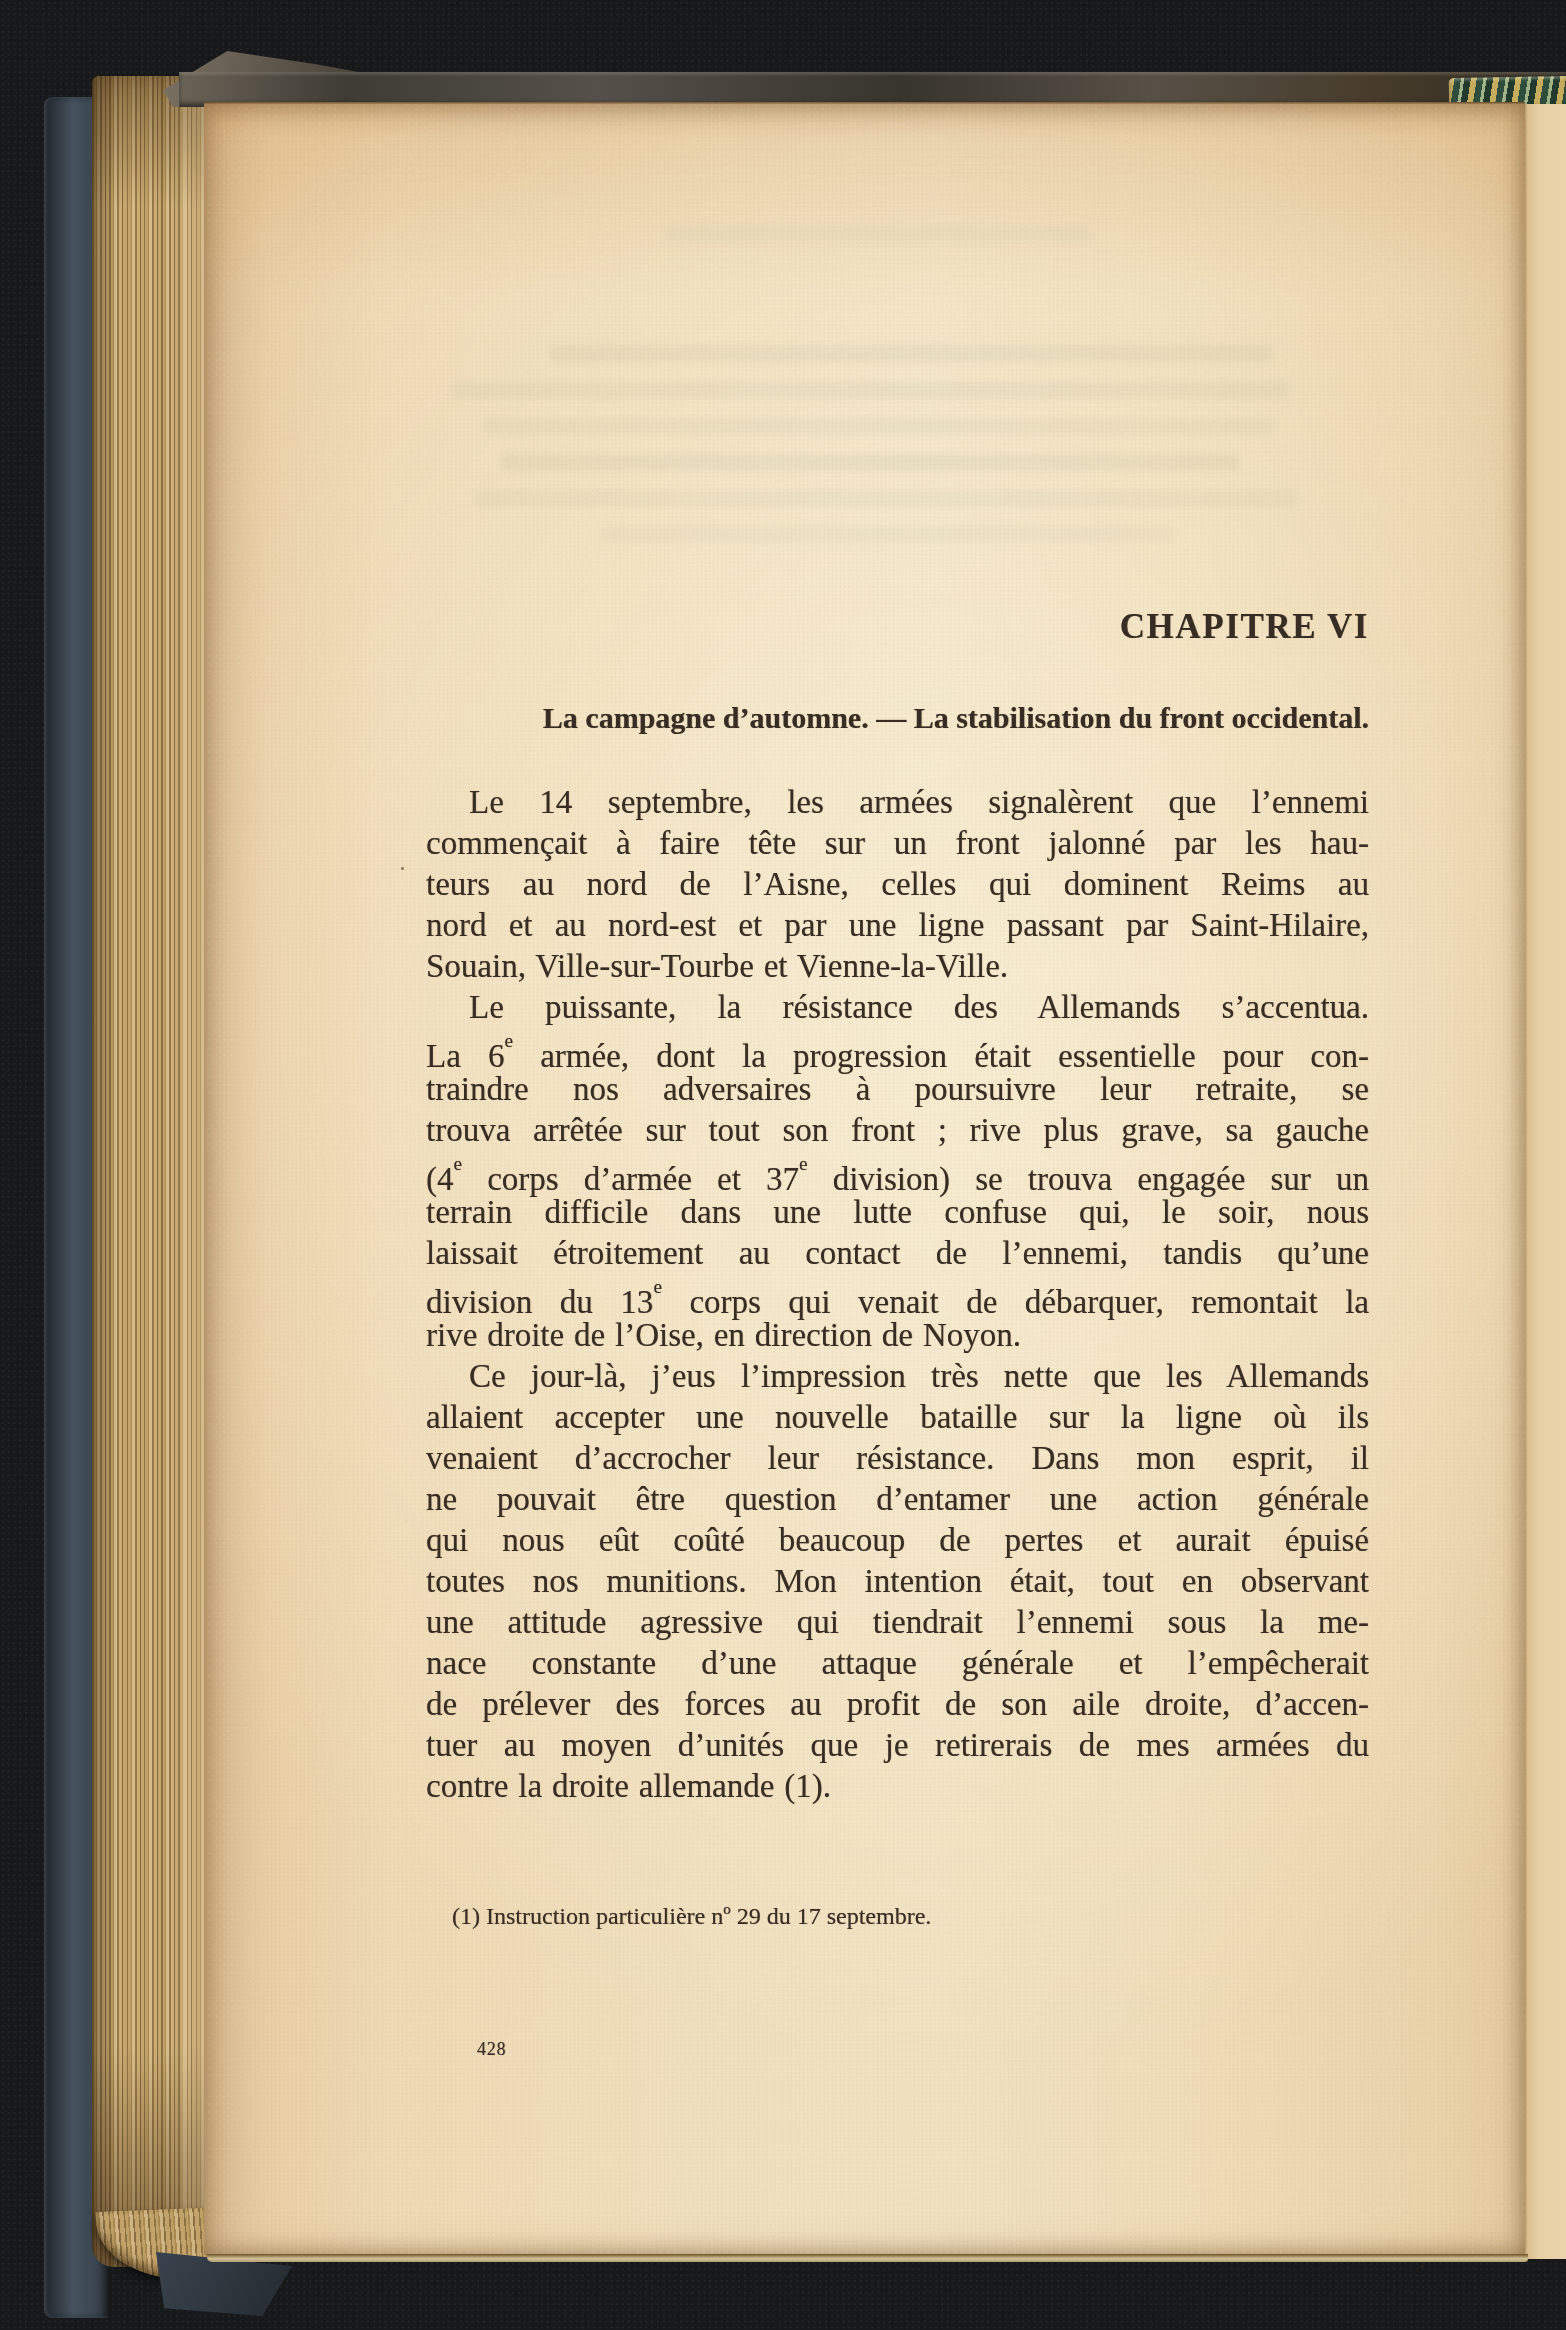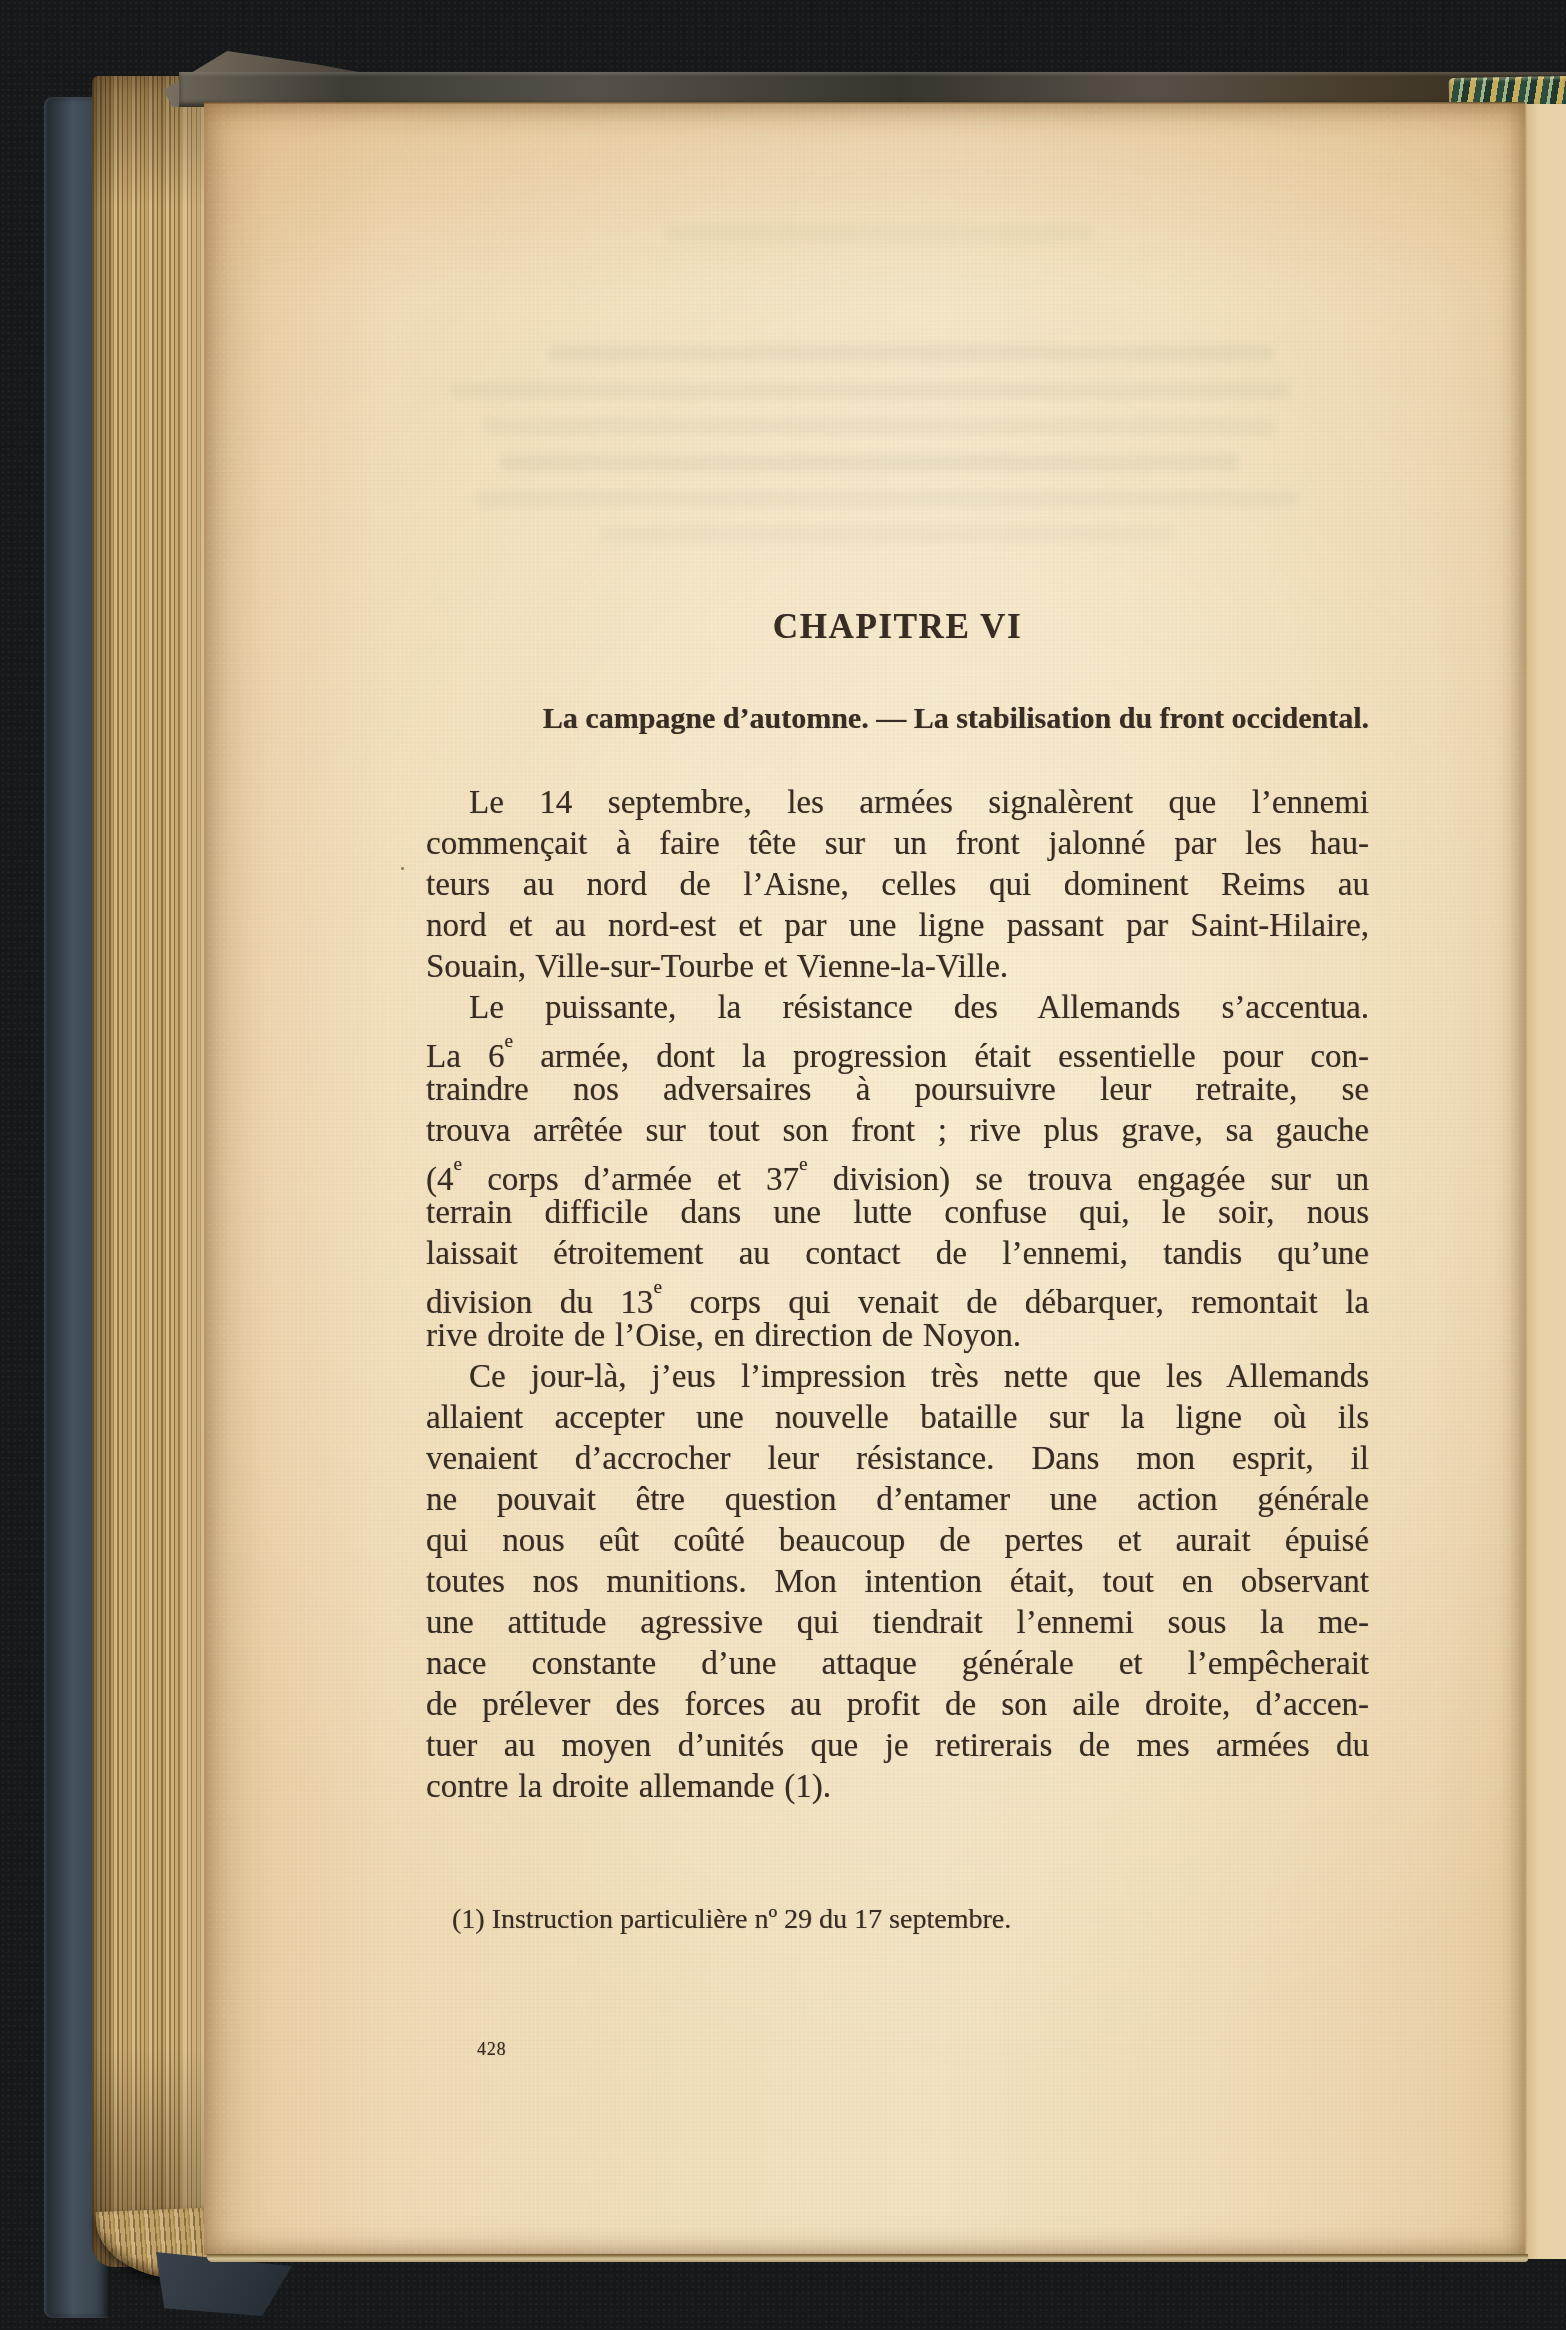--- a/index.html
+++ b/index.html
@@ -80,31 +80,31 @@
   .g1{left:345px;top:243px;width:724px;opacity:.11;}
   .g2{left:247px;top:280px;width:839px;opacity:.09;}
   .g3{left:280px;top:316px;width:790px;opacity:.08;}
   .g4{left:296px;top:352px;width:740px;opacity:.11;}
   .g5{left:271px;top:388px;width:823px;opacity:.08;}
   .g6{left:395px;top:424px;width:576px;opacity:.07;}
 
   
   .content{position:absolute;left:222px;top:0;width:943px;color:var(--ink);
     text-shadow:0.3px 0.4px 0.7px rgba(55,40,22,.5);}
-  .title{position:absolute;top:505px;left:0;width:100%;text-align:center;
+  .title{position:absolute;top:505px;left:0;width:100%;text-align:right;
     font-size:35px;font-weight:700;letter-spacing:1.6px;}
   .subtitle{position:absolute;top:599px;left:0;width:100%;text-align:right;
     font-size:30px;font-weight:700;white-space:nowrap;}
   .body{position:absolute;top:680px;left:0;width:100%;font-size:33px;}
   .line{height:41px;line-height:41px;text-align:justify;text-align-last:justify;
     white-space:nowrap;word-spacing:1.6px;}
   .line.first{padding-left:43px;}
   .line.end{text-align-last:left;}
   sup{font-size:.58em;position:relative;top:-.42em;}
-  .footnote{position:absolute;top:1801px;left:0;width:100%;font-size:28px;
+  .footnote{position:absolute;top:1801px;left:0;width:100%;font-size:24px;
     padding-left:26px;box-sizing:border-box;white-space:nowrap;font-family:Liberation Serif, serif;}
   .pagenum{position:absolute;top:1937px;left:51px;font-size:18px;letter-spacing:0.8px;}
 
   .speck{position:absolute;width:3.3px;height:3.3px;border-radius:50%;background:rgba(70,50,25,.55);}
 </style>
 </head>
 <body>
 
 <div class="scene">
   <div class="cover-left"></div>

